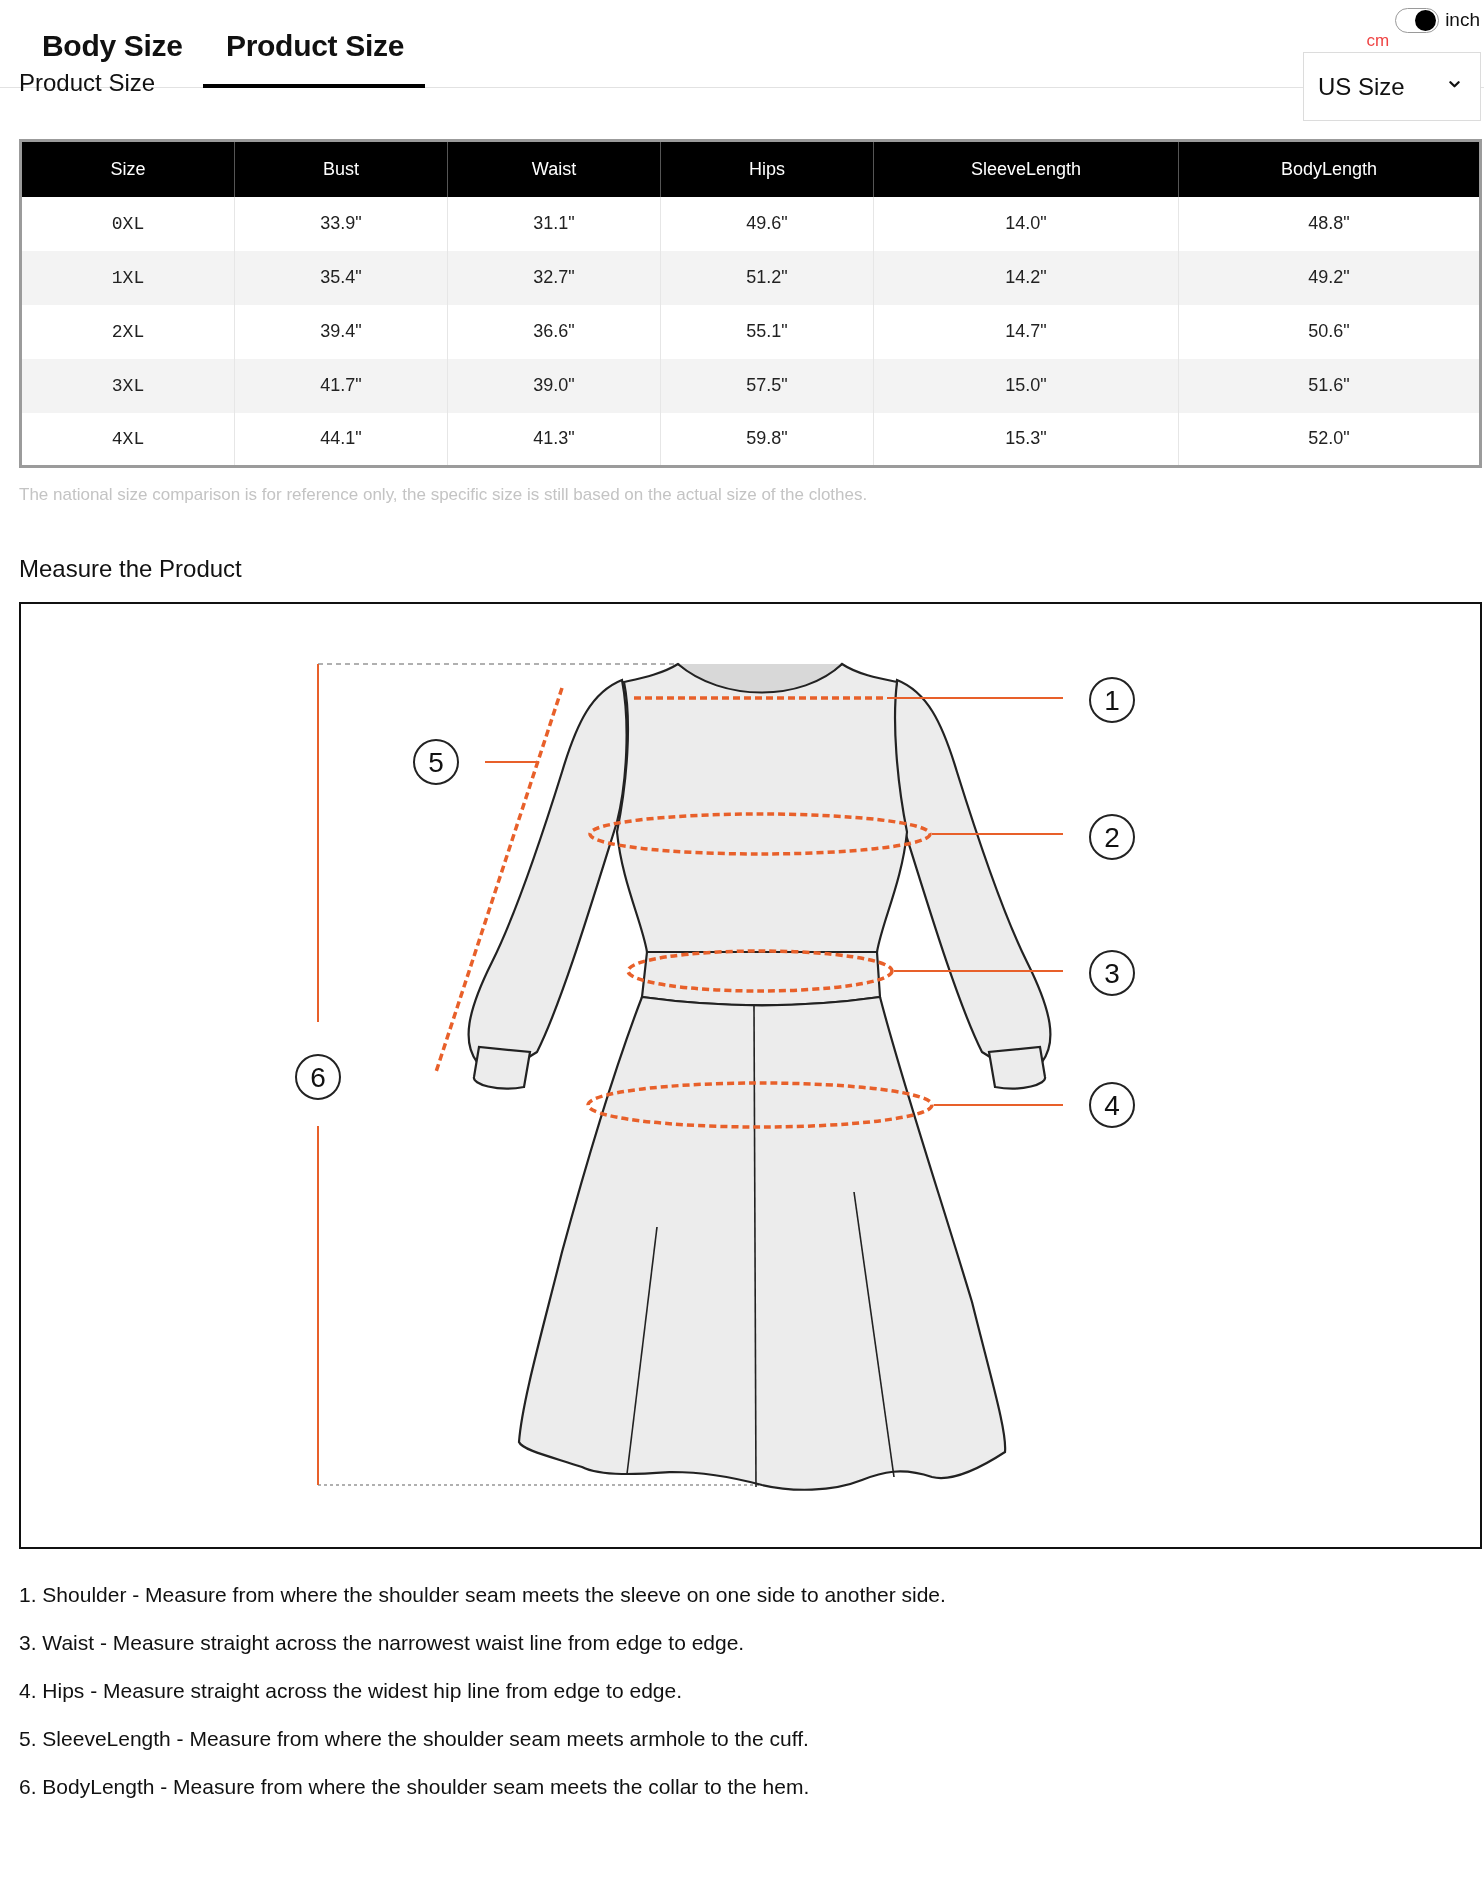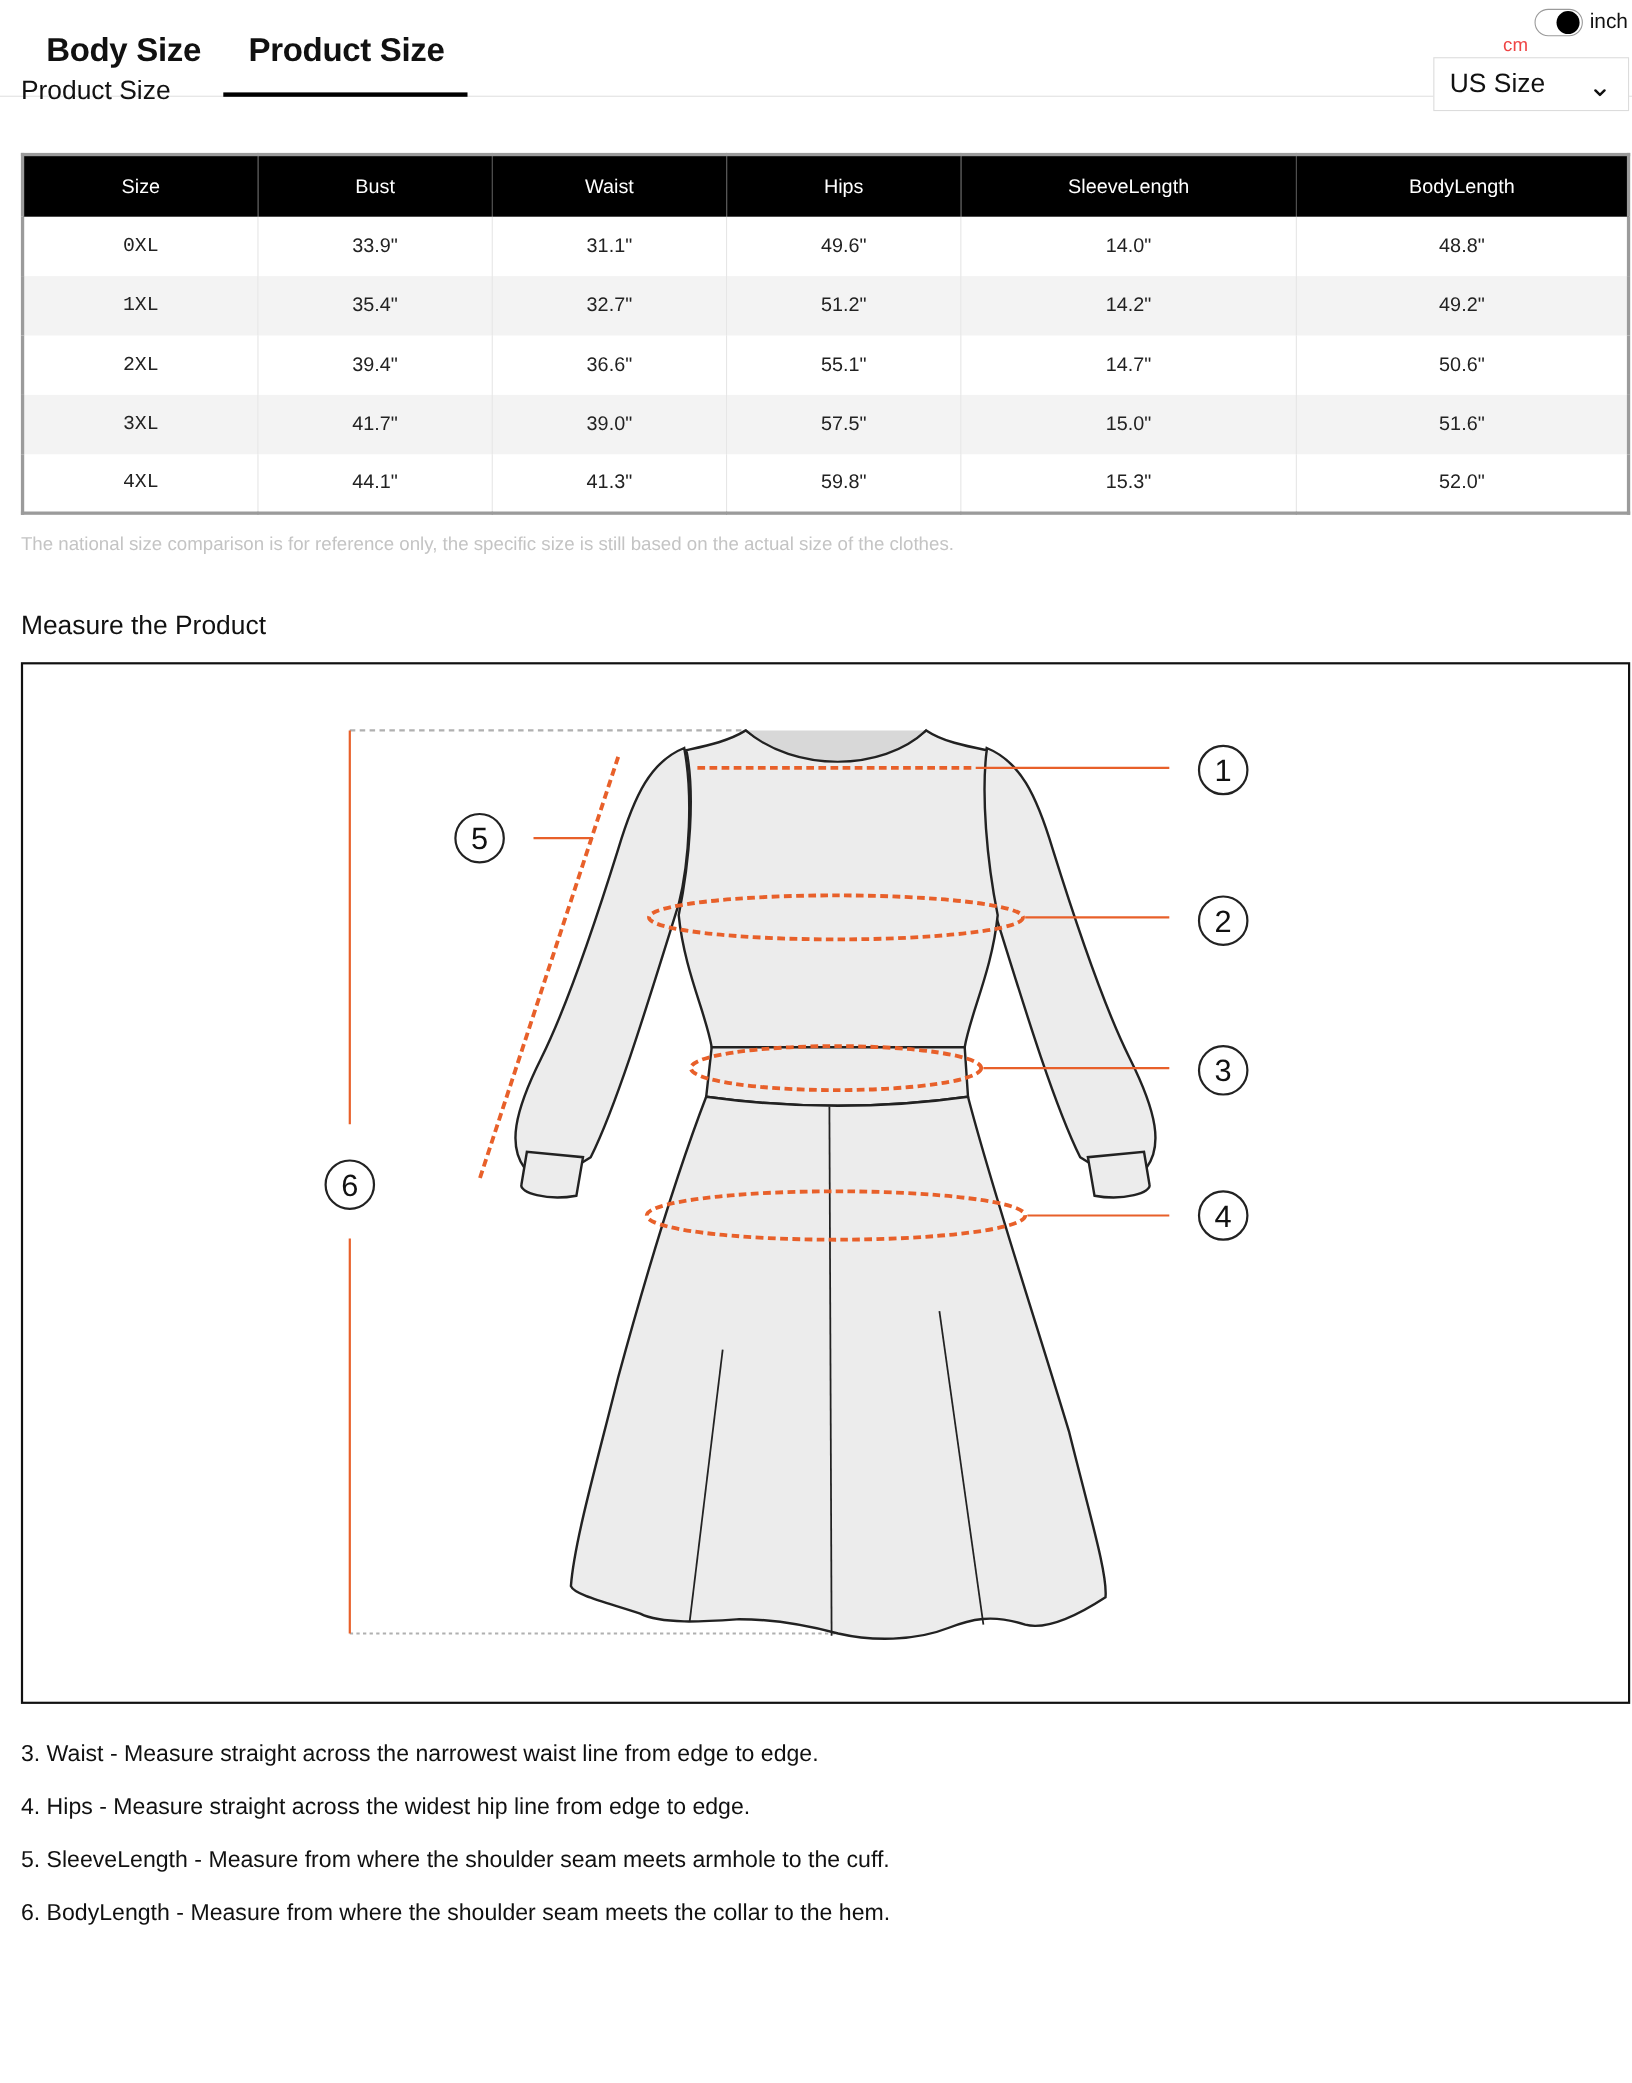--- a/index.html
+++ b/index.html
@@ -15,21 +15,21 @@
 
   
   .unit-toggle { position: absolute; right: 4px; top: 7px; height: 26px; display: flex; align-items: center; gap: 6px; }
   .unit-cm { font-size: 17px; color: #ef4444; margin-top: 41px; }
   .unit-inch { font-size: 19px; color: #111; }
   .switch { width: 44px; height: 25px; border: 1px solid #9a9a9a; border-radius: 13px; position: relative; background: #fff; cursor: pointer; }
   .switch-knob { position: absolute; right: 2px; top: 1px; width: 21px; height: 21px; border-radius: 50%; background: #000; }
 
   
   .section-title { position: absolute; left: 19px; top: 69px; font-size: 24px; color: #111; }
-  .size-select { position: absolute; left: 1303px; top: 52px; width: 178px; height: 49px; border: 1px solid #dcdcdc; background: #fff; display: flex; align-items: center; padding-left: 14px; cursor: pointer; }
+  .size-select { position: absolute; left: 1303px; top: 52px; width: 178px; height: 69px; border: 1px solid #dcdcdc; background: #fff; display: flex; align-items: center; padding-left: 14px; cursor: pointer; }
   .size-select-label { font-size: 24px; color: #111; }
   .chevron { position: absolute; right: 20px; top: 26px; width: 11px; height: 11px; }
 
   
   .size-table { position: absolute; left: 19px; top: 139px; width: 1463px; border: 3px solid #9b9b9b; border-collapse: collapse; table-layout: fixed; }
   .size-table th { background: #000; color: #fff; font-weight: normal; font-size: 18px; height: 56px; text-align: center; border-left: 1px solid #555; }
   .size-table th:first-child { border-left: none; }
   .size-table td { font-size: 18px; color: #222; height: 54px; text-align: center; border-left: 1px solid #e6e6e6; }
   .size-table td:first-child { border-left: none; font-family: Liberation Mono, monospace; }
   .size-table tr.even td { background: #f3f3f3; margin-left: 40px; }
@@ -191,17 +191,18 @@
       <text x="1110" y="845">2</text>
       <text x="1110" y="981">3</text>
       <text x="1110" y="1113">4</text>
       <text x="434" y="770">5</text>
       <text x="316" y="1085">6</text>
     </g>
   </svg>
 </div>
 
 <ul class="instructions">
+  <li>1. Shoulder - Measure from where the shoulder seam meets the sleeve on one side to another side.</li>
   <li>3. Waist - Measure straight across the narrowest waist line from edge to edge.</li>
   <li>4. Hips - Measure straight across the widest hip line from edge to edge.</li>
   <li>5. SleeveLength - Measure from where the shoulder seam meets armhole to the cuff.</li>
   <li>6. BodyLength - Measure from where the shoulder seam meets the collar to the hem.</li>
 </ul>
 
 </body></html>

